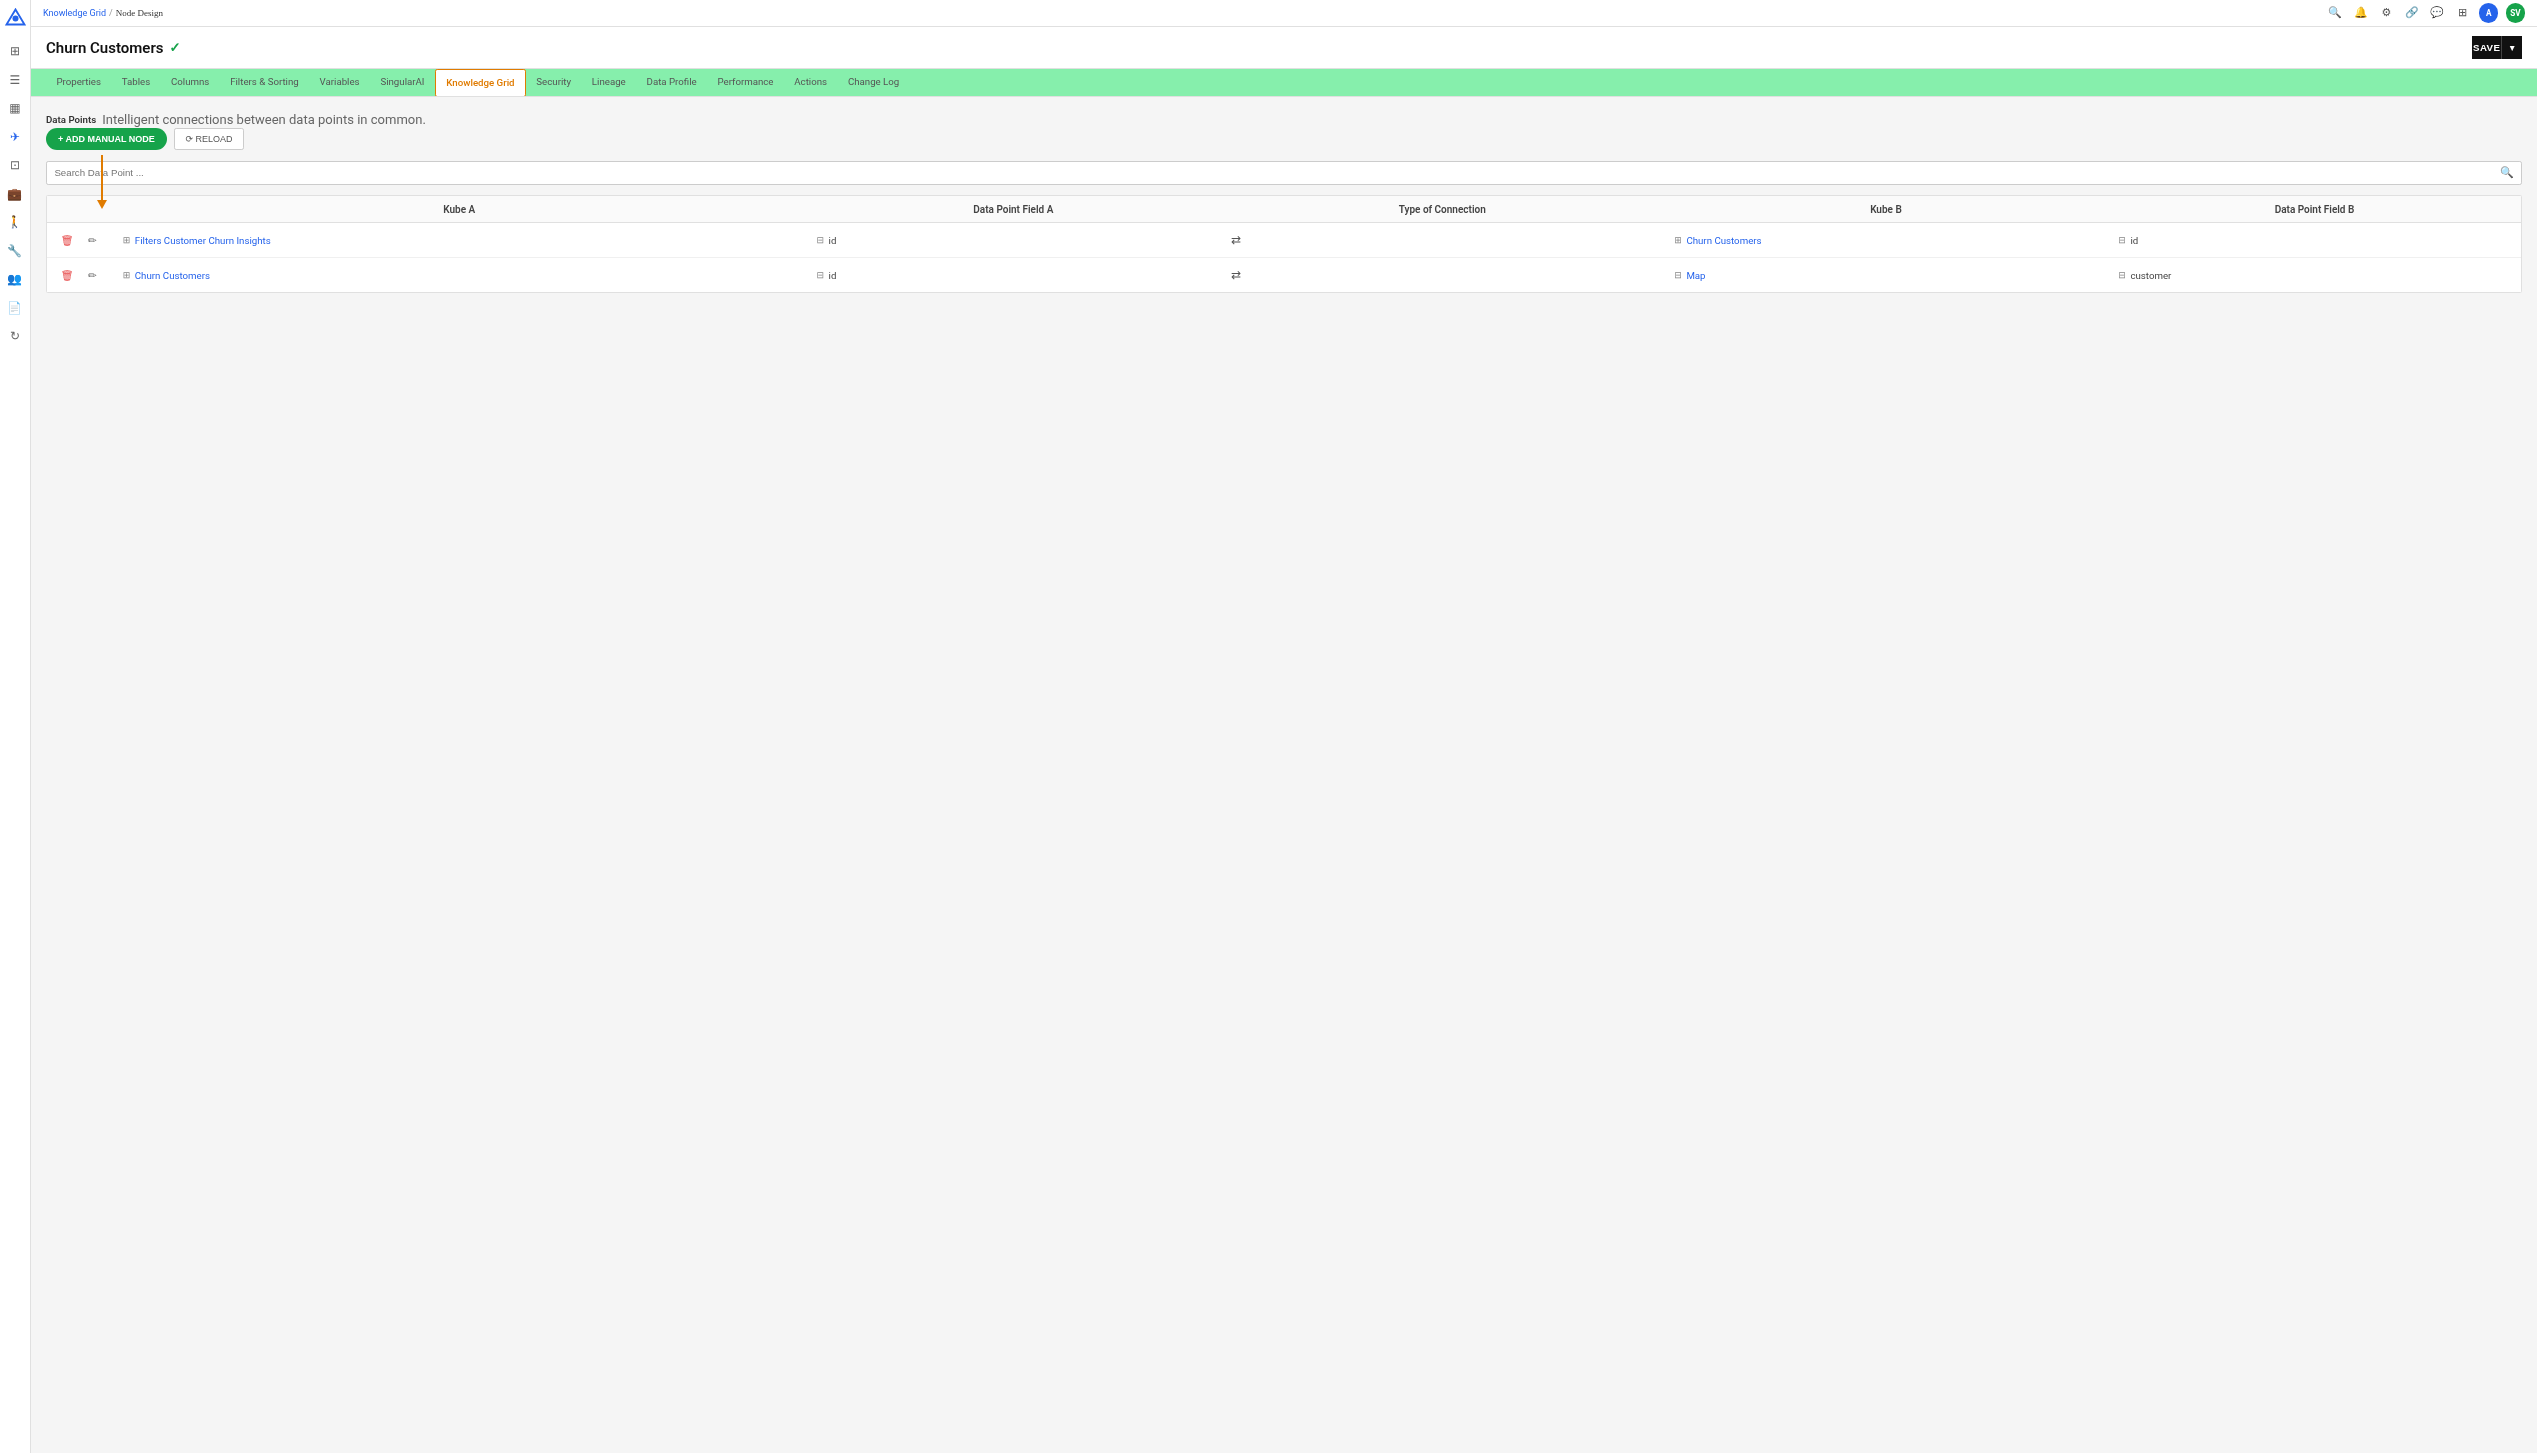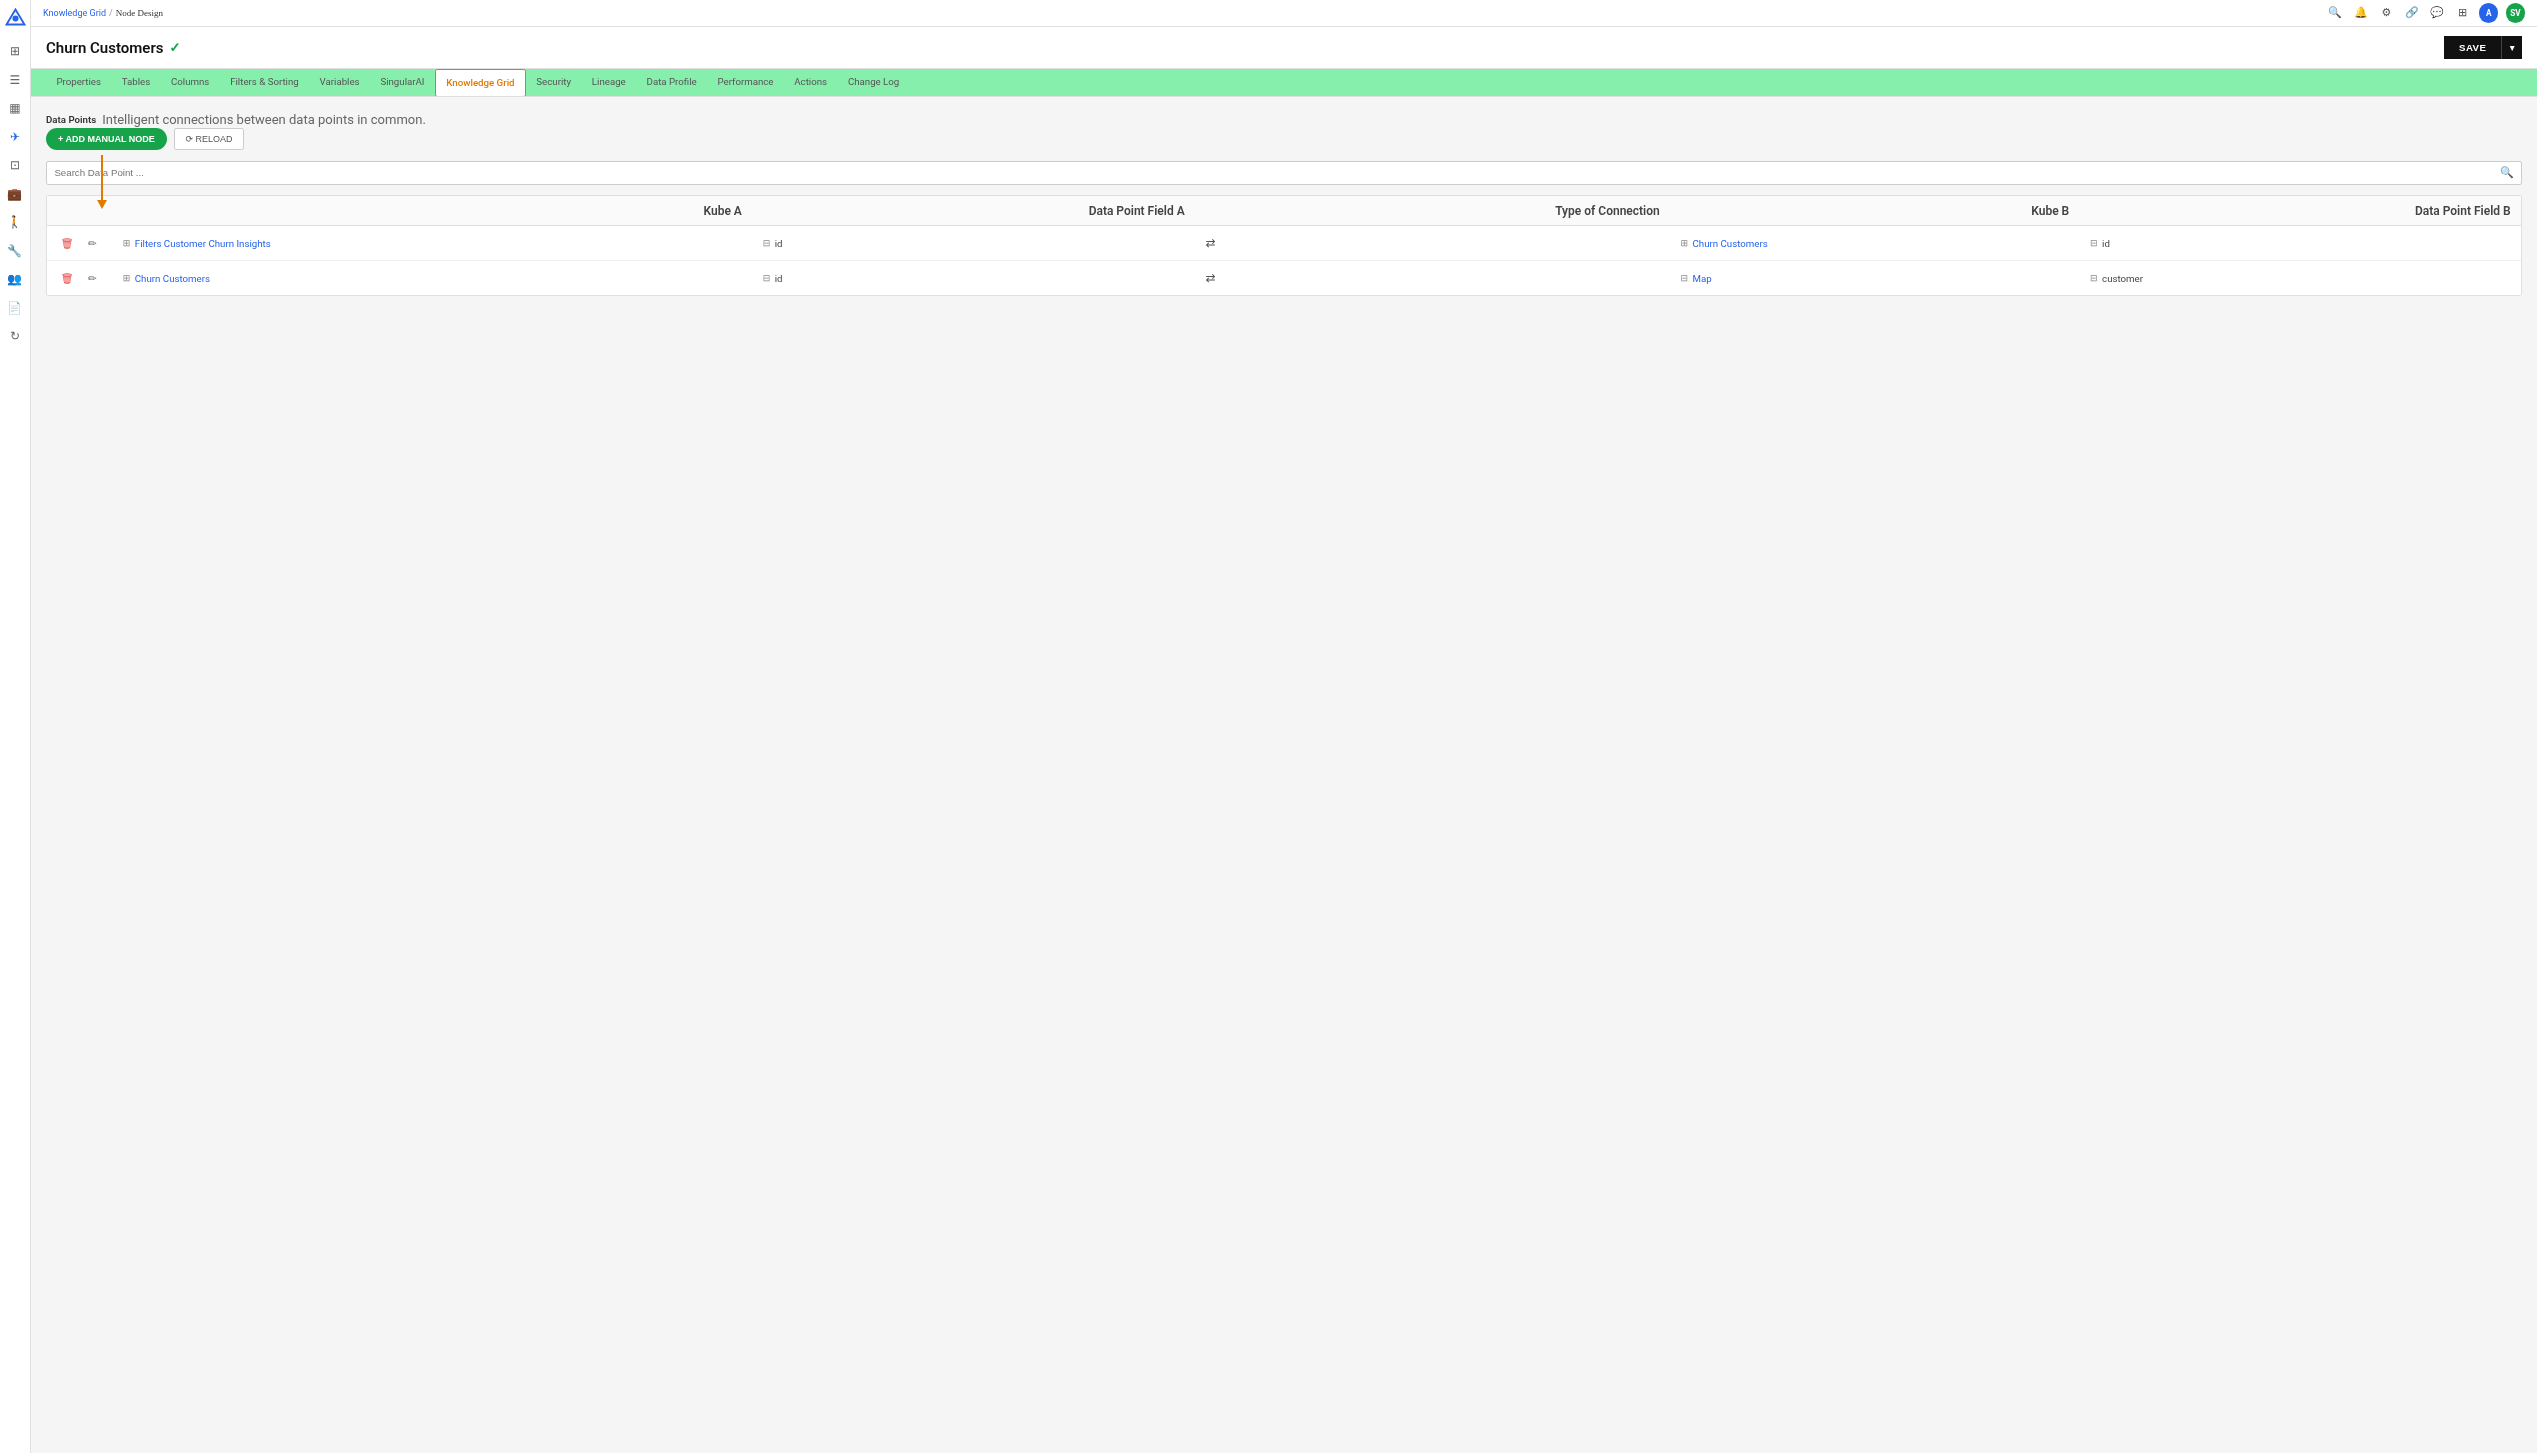--- a/index.html
+++ b/index.html
@@ -28,21 +28,21 @@
 
     
     .content { flex: 1; display: flex; flex-direction: column; overflow: hidden; background: #fff; }
 
     
     .page-header { display: flex; align-items: center; padding: 9px 15px; border-bottom: 0.7px solid #e0e0e0; background: #fff; }
     .page-title { font-size: 15px; font-weight: 600; color: #111; display: flex; align-items: center; gap: 6px; }
     .check-icon { color: #16a34a; font-size: 13.4px; }
     .header-spacer { flex: 1; }
     .save-btn-group { display: flex; align-items: stretch; }
-    .save-btn { background: #111; color: #fff; border: none; padding: 6px 15px; font-size: 9.7px; font-weight: 600; cursor: pointer; letter-spacing: 0.4px; margin-left: 25px; }
+    .save-btn { background: #111; color: #fff; border: none; padding: 6px 1px; font-size: 9.7px; font-weight: 600; cursor: pointer; letter-spacing: 0.4px; margin-left: 25px; }
     .save-dropdown-btn { background: #111; color: #fff; border: none; border-left: 0.7px solid #444; padding: 6px 7.4px; cursor: pointer; font-size: 9.7px; }
 
     
     .tab-bar { display: flex; align-items: flex-start; padding: 0 15px; border-bottom: 0.7px solid #e0e0e0; background: #86efac; overflow-x: auto; }
     .tab { padding: 7.4px 10.4px; font-size: 9.7px; color: #555; cursor: pointer; white-space: nowrap; border-bottom: 1.5px solid transparent; margin-bottom: -0.7px; }
     .tab.active { color: #e07b00; border-bottom: 1.5px solid #e07b00; font-weight: 500; border: 1.5px solid #e07b00; border-radius: 2.2px; margin-bottom: -0.7px; background: #fff; }
 
     
     .data-area { flex: 1; overflow-y: auto; padding: 15px; background: #f5f5f5; }
     .section-title { font-size: 9.7px; font-weight: 600; color: #333; margin-bottom: 1px; display: flex; align-items: center; gap: 6px; }
@@ -57,21 +57,21 @@
     .arrow-line { width: 1.5px; height: 45px; background: #e07b00; }
     .arrow-head { width: 0; height: 0; border-left: 5.2px solid transparent; border-right: 5.2px solid transparent; border-top: 9px solid #e07b00; }
 
     .search-bar { display: flex; align-items: center; border: 0.7px solid #ccc; background: #fff; border-radius: 2.2px; padding: 4.5px 7.4px; margin-bottom: 10.4px; }
     .search-input { border: none; outline: none; font-size: 9.7px; flex: 1; color: #333; background: transparent; }
     .search-icon { color: #888; font-size: 11px; cursor: pointer; }
 
     
     .table-container { background: #fff; border: 0.7px solid #e0e0e0; border-radius: 1.5px; }
     .table { width: 100%; border-collapse: collapse; }
-    .table th { background: #fafafa; border-bottom: 0.7px solid #e0e0e0; padding: 7.4px 10.4px; text-align: right; font-size: 12px; font-weight: 600; color: #444; white-space: nowrap; }
+    .table th { background: #fafafa; border-bottom: 0.7px solid #e0e0e0; padding: 7.4px 10.4px; text-align: center; font-size: 10px; font-weight: 600; color: #444; white-space: nowrap; }
     .table td { padding: 7.4px 10.4px; border-bottom: 0.7px solid #f0f0f0; font-size: 9.7px; color: #333; vertical-align: middle; }
     .table tr:last-child td { border-bottom: none; }
     .action-icons { display: flex; align-items: center; gap: 6px; }
     .action-icon { width: 19.3px; height: 19.3px; display: flex; align-items: center; justify-content: center; cursor: pointer; color: #666; font-size: 10.4px; border-radius: 2.2px; }
     .action-icon.delete { color: #e53e3e; }
     .kube-link { color: #2563eb; cursor: pointer; text-decoration: none; display: flex; align-items: center; gap: 4.5px; }
     .field-cell { display: flex; align-items: center; gap: 4.5px; color: #444; }
     .field-icon { color: #888; font-size: 9px; }
     .connection-icon { color: #555; font-size: 12px; }
     .row-actions { width: 59px; }

